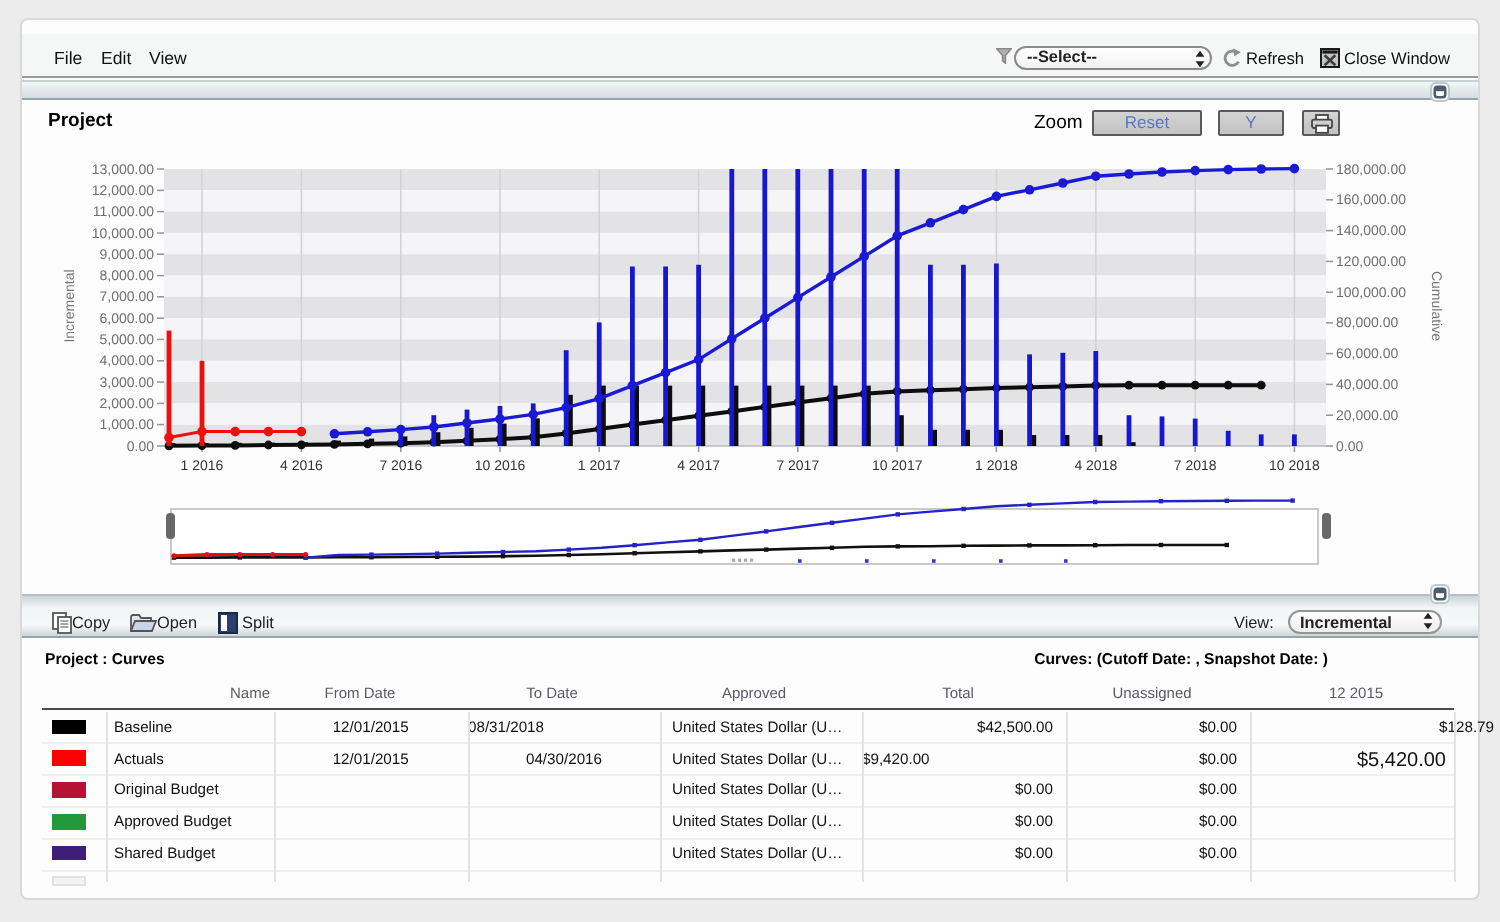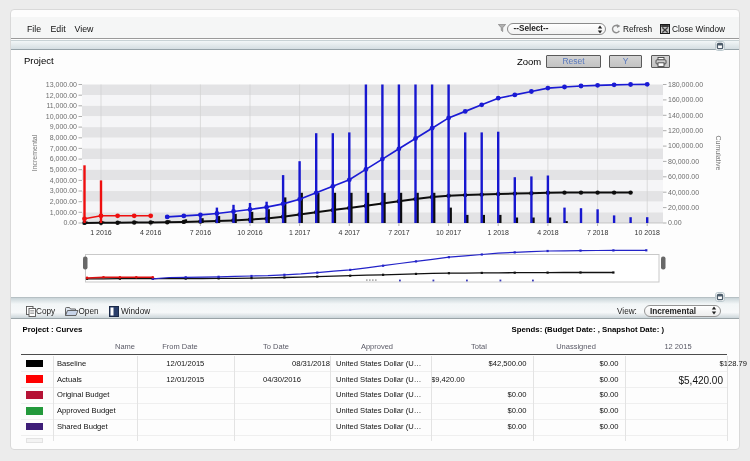--- a/index.html
+++ b/index.html
@@ -47,21 +47,21 @@
 
 <div class="abs" style="left:11px;top:40px;width:728px;height:10px;background:linear-gradient(#f2f6f7,#d5dee2);border-top:1px solid #c8d2d5;border-bottom:1px solid #97a3a9"></div>
 <div class="abs" style="left:715px;top:40.5px">
     <svg width="10" height="10" viewBox="0 0 10 10">
       <rect x="0.5" y="0.5" width="9" height="9" rx="2.4" fill="#f5f8f9" stroke="#bcc9ce"></rect>
       <rect x="2.4" y="2.4" width="5.2" height="5.2" rx="1.2" fill="#fff" stroke="#4d5d6b" stroke-width="1.3"></rect>
       <rect x="2.6" y="2.6" width="4.8" height="2" rx="1" fill="#4d5d6b"></rect>
     </svg>
   </div>
 
-<div class="abs" style="left:24px;top:55px;font-size:9.5px;font-weight:normal;color:#000">Project</div>
+<div class="abs" style="left:24px;top:55px;font-size:9.5px;font-weight:bold;color:#000">Project</div>
 <div class="abs" style="left:517px;top:56px;font-size:9.5px;font-weight:normal;color:#000">Zoom</div>
 <div class="btn" style="left:546px;top:54.5px;width:55px">Reset</div>
 <div class="btn" style="left:609px;top:54.5px;width:33px">Y</div>
 <div class="btn" style="left:651px;top:54.5px;width:19px;padding-top:1px"><svg width="12" height="10" viewBox="0 0 12 10">
       <rect x="3" y="0.5" width="6" height="2.6" fill="#fff" stroke="#444" stroke-width="0.9"></rect>
       <rect x="1" y="2.8" width="10" height="4.2" rx="1" fill="#cfcfcf" stroke="#444" stroke-width="0.9"></rect>
       <rect x="3" y="5.8" width="6" height="3.6" fill="#fff" stroke="#444" stroke-width="0.9"></rect>
     </svg></div>
 
 <svg width="750" height="461" viewBox="0 0 750 461" style="position:absolute;left:0;top:0" font-family="Liberation Sans, sans-serif">
@@ -374,46 +374,46 @@
       <path d="M2.5 4.5h10.5l-2 5H0.5z" fill="#c8d4e8" stroke="#555" stroke-width="0.9"></path>
     </svg>
   </div>
 <div class="abs" style="left:78.5px;top:306.5px;font-size:8.2px;color:#222">Open</div>
 <div class="abs" style="left:109px;top:305.5px">
     <svg width="10" height="11" viewBox="0 0 10 11">
       <rect x="0.5" y="0.5" width="9" height="10" fill="#2b3f6b" stroke="#1a2948"></rect>
       <rect x="1.5" y="1.5" width="3" height="8" fill="#fff"></rect>
     </svg>
   </div>
-<div class="abs" style="left:121px;top:306.5px;font-size:8.2px;color:#222">Window</div>
+<div class="abs" style="left:121px;top:306.5px;font-size:8.2px;color:#222">Split</div>
 <div class="abs" style="left:617px;top:307px;font-size:8.2px;color:#222">View:</div>
 <div class="abs" style="left:643.5px;top:304.5px;width:77px;height:12px;background:linear-gradient(#fff,#ededed);border:1px solid #949494;border-radius:6px"></div>
 <div class="abs" style="left:650px;top:306.5px;font-size:8.2px;font-weight:bold;color:#222">Incremental</div>
 <div class="abs" style="left:711px;top:306px">
     <svg width="6" height="9" viewBox="0 0 6 9">
       <path d="M3 0.4 5.2 3.4H0.8z" fill="#222"></path>
       <path d="M3 8.6 5.2 5.6H0.8z" fill="#222"></path>
     </svg>
   </div>
 
 <div class="abs" style="left:22.5px;top:325px;font-size:7.8px;font-weight:bold;color:#000">Project : Curves</div>
-<div class="abs" style="left:400px;top:325px;width:264px;text-align:right;font-size:7.8px;font-weight:bold;color:#000">Spends: (Budget Date: , Snapshot Date: )</div>
+<div class="abs" style="left:400px;top:325px;width:264px;text-align:right;font-size:7.8px;font-weight:bold;color:#000">Curves: (Cutoff Date: , Snapshot Date: )</div>
 
 <div style="position:absolute;left:45px;top:342px;width:90px;text-align:right;font-size:7.5px;color:#5a5a66">Name</div>
 <div style="position:absolute;left:135px;top:342px;width:90px;text-align:center;font-size:7.5px;color:#5a5a66">From Date</div>
 <div style="position:absolute;left:231px;top:342px;width:90px;text-align:center;font-size:7.5px;color:#5a5a66">To Date</div>
 <div style="position:absolute;left:332px;top:342px;width:90px;text-align:center;font-size:7.5px;color:#5a5a66">Approved</div>
 <div style="position:absolute;left:434px;top:342px;width:90px;text-align:center;font-size:7.5px;color:#5a5a66">Total</div>
 <div style="position:absolute;left:531px;top:342px;width:90px;text-align:center;font-size:7.5px;color:#5a5a66">Unassigned</div>
 <div style="position:absolute;left:633px;top:342px;width:90px;text-align:center;font-size:7.5px;color:#5a5a66">12 2015</div>
 <div style="position:absolute;left:21px;top:354.2px;width:706px;height:1px;background:#4c4c4c"></div>
 <div style="position:absolute;left:26px;top:359.6px;width:17px;height:7.6px;background:#000000"></div>
 <div style="position:absolute;left:57px;top:358.8px;font-size:7.6px;color:#111">Baseline</div>
 <div style="position:absolute;left:136.7px;top:358.8px;width:97.3px;text-align:center;font-size:7.6px;color:#111">12/01/2015</div>
-<div style="position:absolute;left:234px;top:358.8px;width:96px;text-align:right;font-size:7.6px;color:#111">08/31/2018</div>
+<div style="position:absolute;left:234px;top:358.8px;width:96px;text-align:left;font-size:7.6px;color:#111">08/31/2018</div>
 <div style="position:absolute;left:336px;top:358.8px;font-size:7.6px;color:#111">United States Dollar (U…</div>
 <div style="position:absolute;left:431px;top:358.8px;width:95.5px;text-align:right;font-size:7.6px;color:#111">$42,500.00</div>
 <div style="position:absolute;left:533px;top:358.8px;width:85.5px;text-align:right;font-size:7.6px;color:#111">$0.00</div>
 <div style="position:absolute;left:625px;top:358.8px;width:122px;text-align:right;font-size:7.6px;color:#111">$128.79</div>
 <div style="position:absolute;left:21px;top:371.3px;width:706px;height:1px;background:#efefef"></div>
 <div style="position:absolute;left:26px;top:375.4px;width:17px;height:7.6px;background:#ff0000"></div>
 <div style="position:absolute;left:57px;top:374.6px;font-size:7.6px;color:#111">Actuals</div>
 <div style="position:absolute;left:136.7px;top:374.6px;width:97.3px;text-align:center;font-size:7.6px;color:#111">12/01/2015</div>
 <div style="position:absolute;left:234px;top:374.6px;width:96px;text-align:center;font-size:7.6px;color:#111">04/30/2016</div>
 <div style="position:absolute;left:336px;top:374.6px;font-size:7.6px;color:#111">United States Dollar (U…</div>

